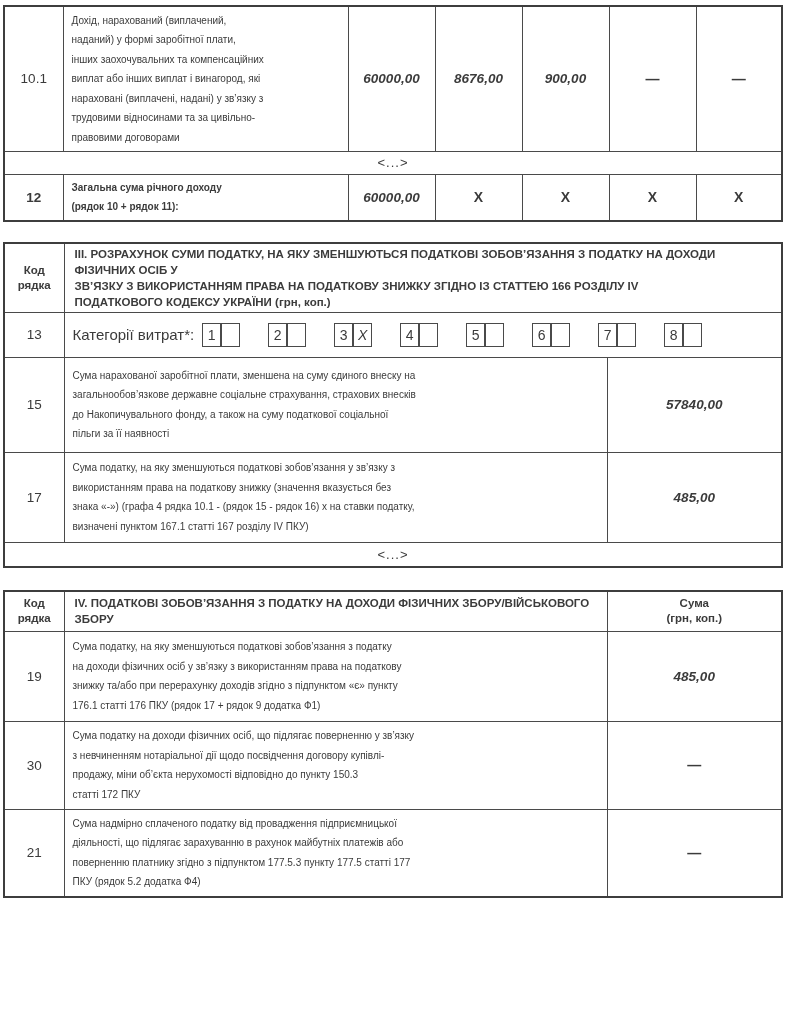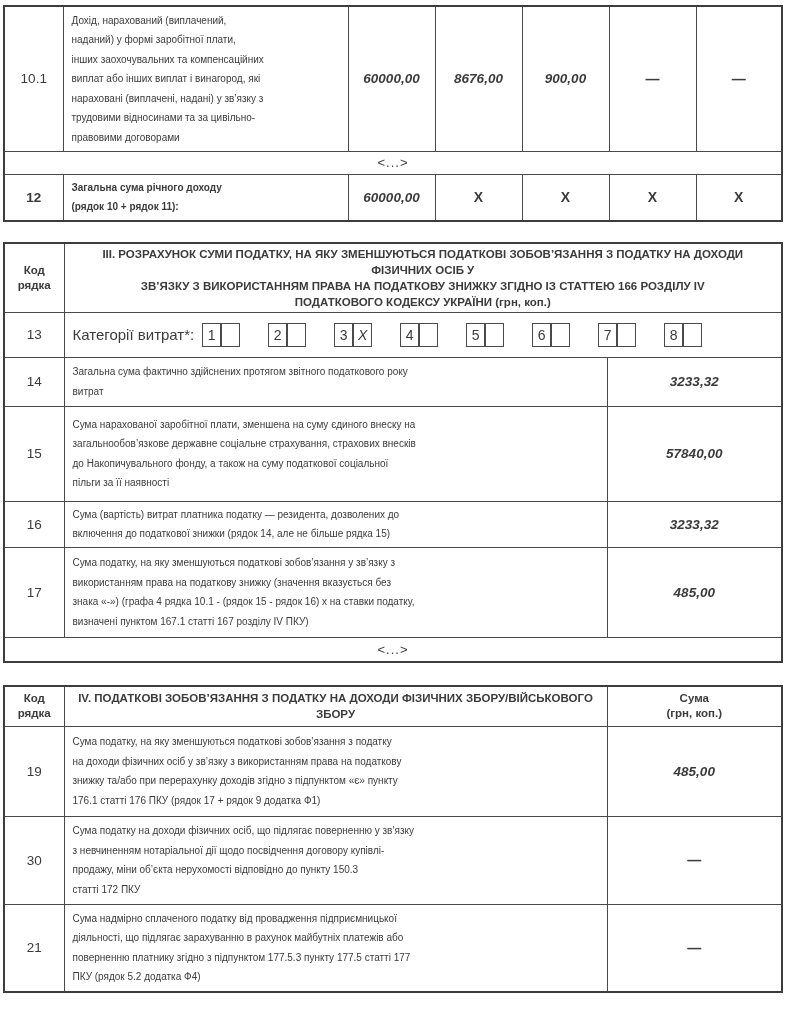--- a/index.html
+++ b/index.html
@@ -18,21 +18,21 @@
   .code-cell{text-align:center;font-size:13.5px;}
   .desc-cell{font-size:10px;line-height:19.5px;padding:3px 6px 3px 8px;white-space:pre-line;}
   .val-cell{text-align:center;font-size:13.5px;font-weight:bold;}
   .italic{font-style:italic;}
   .xmark{font-weight:600;font-size:14px;}
   .dash{font-size:14px;}
   .bold{font-weight:bold;}
   .ellipsis-cell{text-align:center;font-size:13px;height:23px;letter-spacing:1px;}
 
   .sec-title{
-    text-align:center;font-weight:bold;font-size:11.5px;line-height:16px;
+    text-align:left;font-weight:bold;font-size:11.5px;line-height:16px;
     padding:2px 10px;white-space:pre-line;
   }
   .col-head{
     text-align:center;font-weight:bold;font-size:11.5px;line-height:15px;
     white-space:pre-line;
   }
 
   .t2{margin-top:20px;}
   .t3{margin-top:22px;}
 
@@ -142,39 +142,27 @@
           <span class="cat-num">7</span>
           <span class="cat-mark"></span>
         </span>
         <span class="cat-pair">
           <span class="cat-num">8</span>
           <span class="cat-mark"></span>
         </span>
       </div>
     </td>
   </tr>
-  <tr style="height:49px">
-    <td class="code-cell">14</td>
-    <td class="desc-cell">Загальна сума фактично здійснених протягом звітного податкового року
-витрат</td>
-    <td class="val-cell italic">3233,32</td>
-  </tr>
   <tr style="height:95px">
     <td class="code-cell">15</td>
     <td class="desc-cell">Сума нарахованої заробітної плати, зменшена на суму єдиного внеску на
 загальнообов’язкове державне соціальне страхування, страхових внесків
 до Накопичувального фонду, а також на суму податкової соціальної
 пільги за її наявності</td>
     <td class="val-cell italic">57840,00</td>
-  </tr>
-  <tr style="height:40px">
-    <td class="code-cell">16</td>
-    <td class="desc-cell">Сума (вартість) витрат платника податку — резидента, дозволених до
-включення до податкової знижки (рядок 14, але не більше рядка 15)</td>
-    <td class="val-cell italic">3233,32</td>
   </tr>
   <tr style="height:90px">
     <td class="code-cell">17</td>
     <td class="desc-cell">Сума податку, на яку зменшуються податкові зобов’язання у зв’язку з
 використанням права на податкову знижку (значення вказується без
 знака «-») (графа 4 рядка 10.1 - (рядок 15 - рядок 16) х на ставки податку,
 визначені пунктом 167.1 статті 167 розділу IV ПКУ)</td>
     <td class="val-cell italic">485,00</td>
   </tr>
   <tr>

